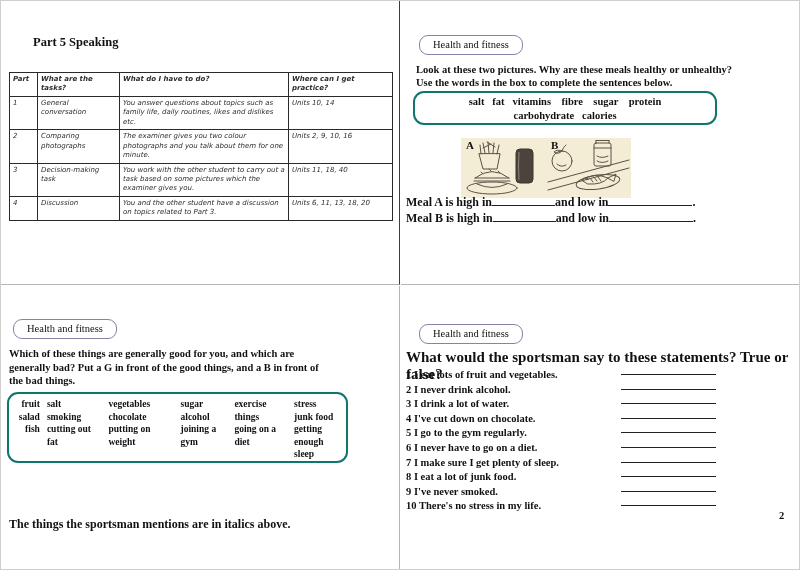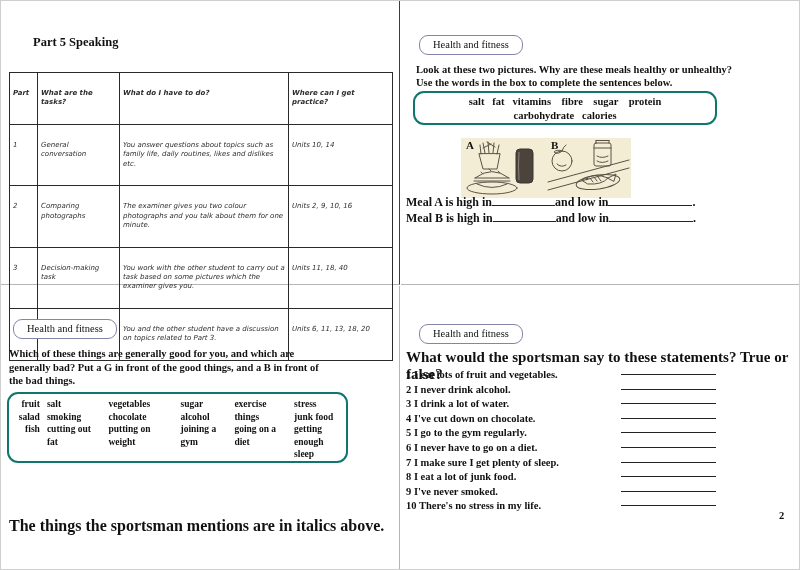--- a/index.html
+++ b/index.html
@@ -14,21 +14,21 @@
   .q3 { left:0; top:285px; border-right:1px solid #b5b5b5; height:283px;}
   .q4 { left:400px; top:285px; width:398px; height:283px;}
 
   
   .s1-title { position:absolute; left:32px; top:34px; margin:0; font-size:12.5px; font-weight:bold; }
   .s1-table {
     position:absolute; left:8px; top:71px; width:383px;
     border-collapse:collapse; table-layout:fixed;
     font-family:"DejaVu Sans", sans-serif; font-style:italic; font-size:7px; color:#2d2d2d;
   }
-  .s1-table th, .s1-table td { border:1px solid #2a2a2a; padding:16px 3px; vertical-align:top; text-align:left; line-height:1.35; }
+  .s1-table th, .s1-table td { border:1px solid #2a2a2a; padding:2px 3px; vertical-align:top; text-align:left; line-height:1.35; }
   .s1-table th { font-weight:bold; }
 
   
   .badge {
     position:absolute; display:inline-block; background:#fff;
     border:1.5px solid #8484a8; border-radius:9px; padding:3px 13px 4px 13px;
     font-size:10.5px; font-weight:normal; white-space:nowrap;
   }
   .bold-text { font-weight:bold; font-size:10.5px; line-height:13px; }
   .blank { display:inline-block; border-bottom:1px solid #222; height:10px; vertical-align:baseline; }
@@ -49,21 +49,21 @@
   .s2-sentences .blank.b2 { width:84px; }
 
   
   .q3 .badge { left:12px; top:33px; }
   .s3-intro { position:absolute; left:8px; top:61px; line-height:13.5px; }
   .s3-box { left:6px; top:106px; width:341px; height:71px; padding:4px 6px; display:flex; gap:7px; }
   .gb-col { font-weight:bold; font-size:9.5px; line-height:12.5px; }
   .gb-c1 { width:26px;text-align:right; } .gb-c2 { width:57px; } .gb-c3 { width:68px; }
   .gb-c4 { width:49px; } .gb-c5 { width:55px; } .gb-c6 { width:48px; }
   .s3-listen { position:absolute; left:8px; top:194px; line-height:13.5px; }
-  .s3-note { position:absolute; left:8px; top:231px; font-weight:bold; font-size:16px; }
+  .s3-note { position:absolute; left:8px; top:231px; font-weight:bold; font-size:12px; }
 
   
   .q4 .badge { left:18px; top:38px; }
   .s4-question { position:absolute; left:5px; top:63px; font-weight:bold; font-size:15px; }
   .s4-list { position:absolute; left:5px; top:78px; width:330px; }
   .tf-row { position:relative; height:14.6px; }
   .tf-text { font-weight:bold; font-size:10.5px; }
   .tf-blank { position:absolute; left:215px; top:10px; width:95px; border-bottom:1px solid #222; }
   .page-num { position:absolute; left:378px; top:224px; font-size:10.5px; font-weight:bold; }
 </style>

